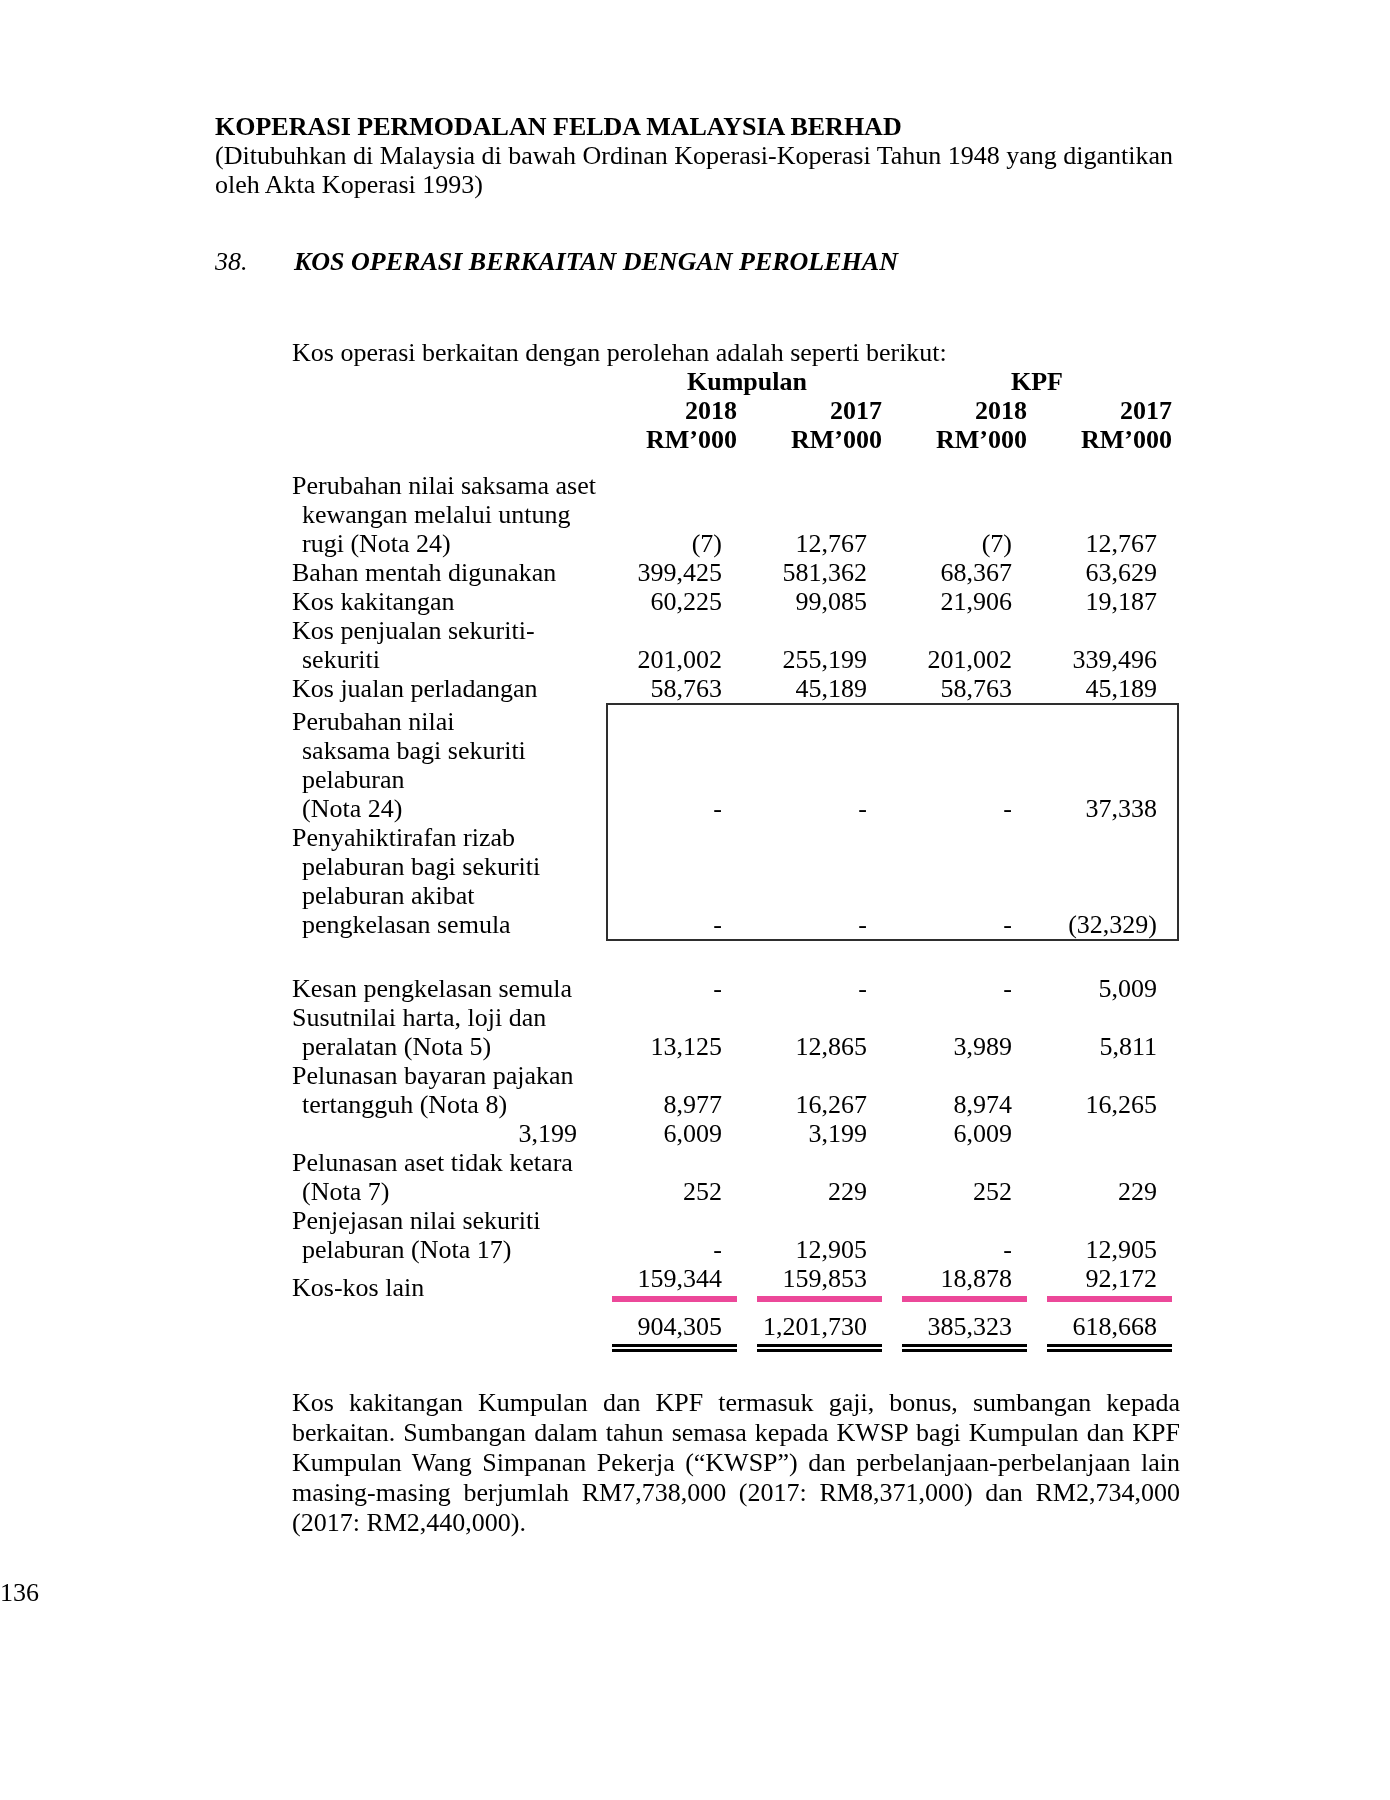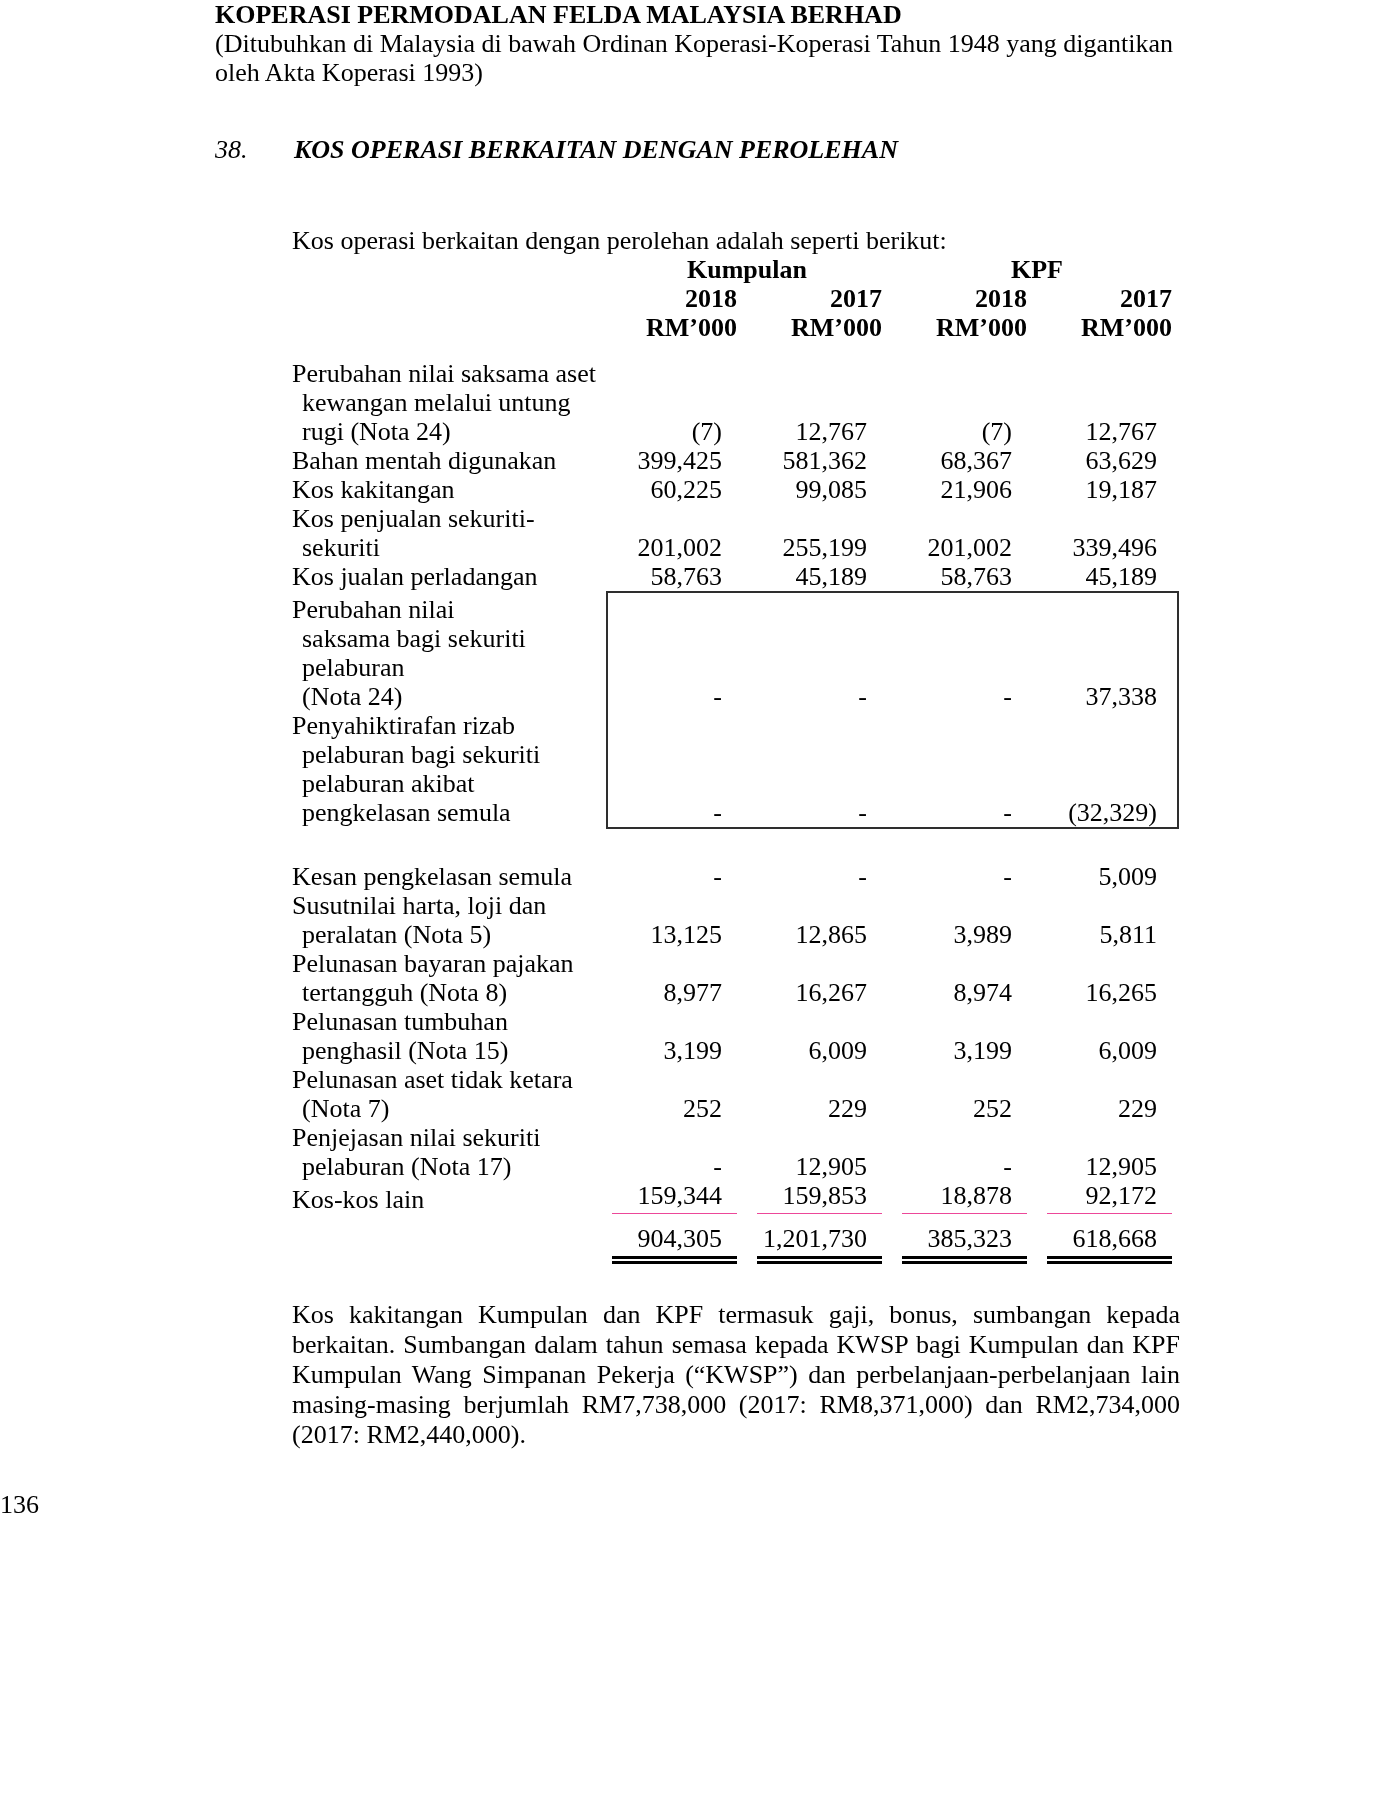--- a/index.html
+++ b/index.html
@@ -5,20 +5,21 @@
   html,body { margin:0; padding:0; background:#e8e8e8; }
   .page {
     position:relative;
     width:1390px; height:1800px;
     margin:0 auto;
     background:#ffffff;
     color:#000;
     font-family:"Liberation Serif","DejaVu Serif",serif;
     font-size:26px; line-height:29px;
     box-sizing:border-box;
+    padding-top:112px;
     overflow:hidden;
   }
   .header-block { margin-left:215px; width:960px; }
   .header-title { font-weight:bold; }
   .section-heading { margin:48px 0 0 215px; display:flex;font-style:italic; }
   .section-number { width:79px; }
   .section-title { font-weight:bold; }
   .intro { margin:62px 0 0 292px; }
 
   .acct-table { margin-left:292px; width:880px; }
@@ -40,21 +41,21 @@
   .first-row { margin-top:17px; }
 
   .boxwrap { position:relative; padding:4px 0 2px 0; }
   .box-outline {
     position:absolute; left:314px; top:0; bottom:0; width:573px;
     border:2px solid #2e2e2e; box-sizing:border-box;
     pointer-events:none;
   }
   .after-box { margin-top:33px; }
 
-  .rule-under .val { border-bottom:1px solid #ec4899; padding-bottom:3px; }
+  .rule-under .val { border-bottom:6px solid #ec4899; padding-bottom:3px; }
   .totals { margin-top:10px; }
   .totals .val { border-bottom:8px double #000; padding-bottom:3px; }
 
   .footnote { margin:36px 0 0 292px; width:888px; line-height:30px; }
   .fline { text-align:justify; text-align-last:justify; white-space:normal; }
   .fline:last-child { text-align-last:left;font-family:Liberation Serif, serif; }
 
   .page-number { margin-top:40px; }
 </style>
 </head>
@@ -208,24 +209,20 @@
         <div class="ll">Pelunasan bayaran pajakan</div>
         <div class="ll ind">tertangguh (Nota 8)</div>
       </div>
       <div class="val">8,977</div>
       <div class="val">16,267</div>
       <div class="val">8,974</div>
       <div class="val">16,265</div>
     </div>
 
     <div class="trow">
-      <div class="lbl">
-        <div class="ll">Pelunasan tumbuhan</div>
-        <div class="ll ind">penghasil (Nota 15)</div>
-      </div>
       <div class="val">3,199</div>
       <div class="val">6,009</div>
       <div class="val">3,199</div>
       <div class="val">6,009</div>
     </div>
 
     <div class="trow">
       <div class="lbl">
         <div class="ll">Pelunasan aset tidak ketara</div>
         <div class="ll ind">(Nota 7)</div>

